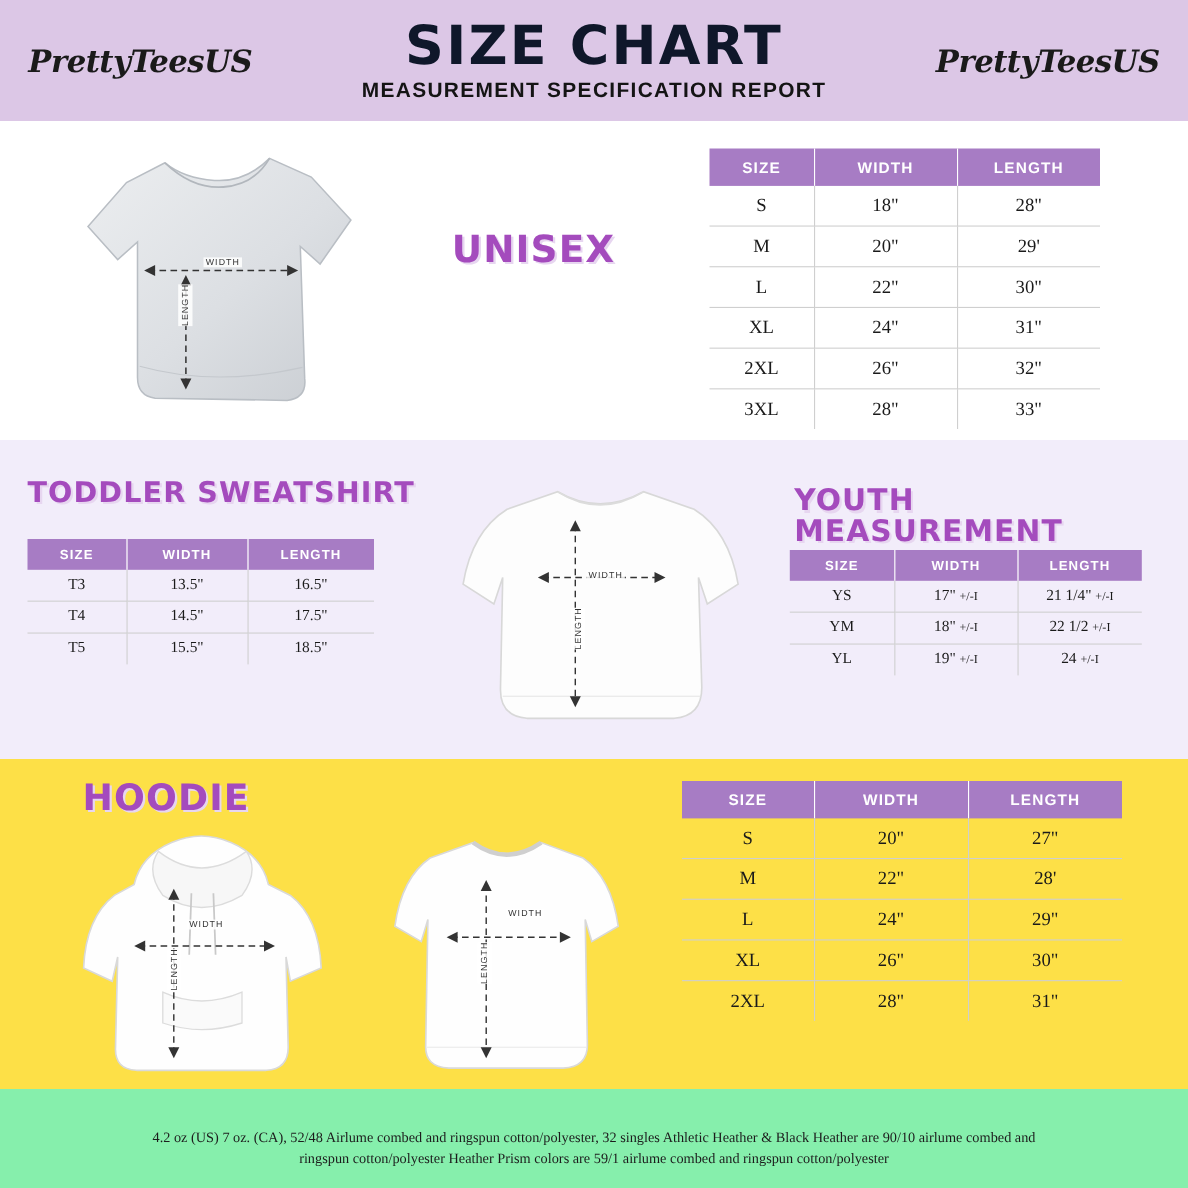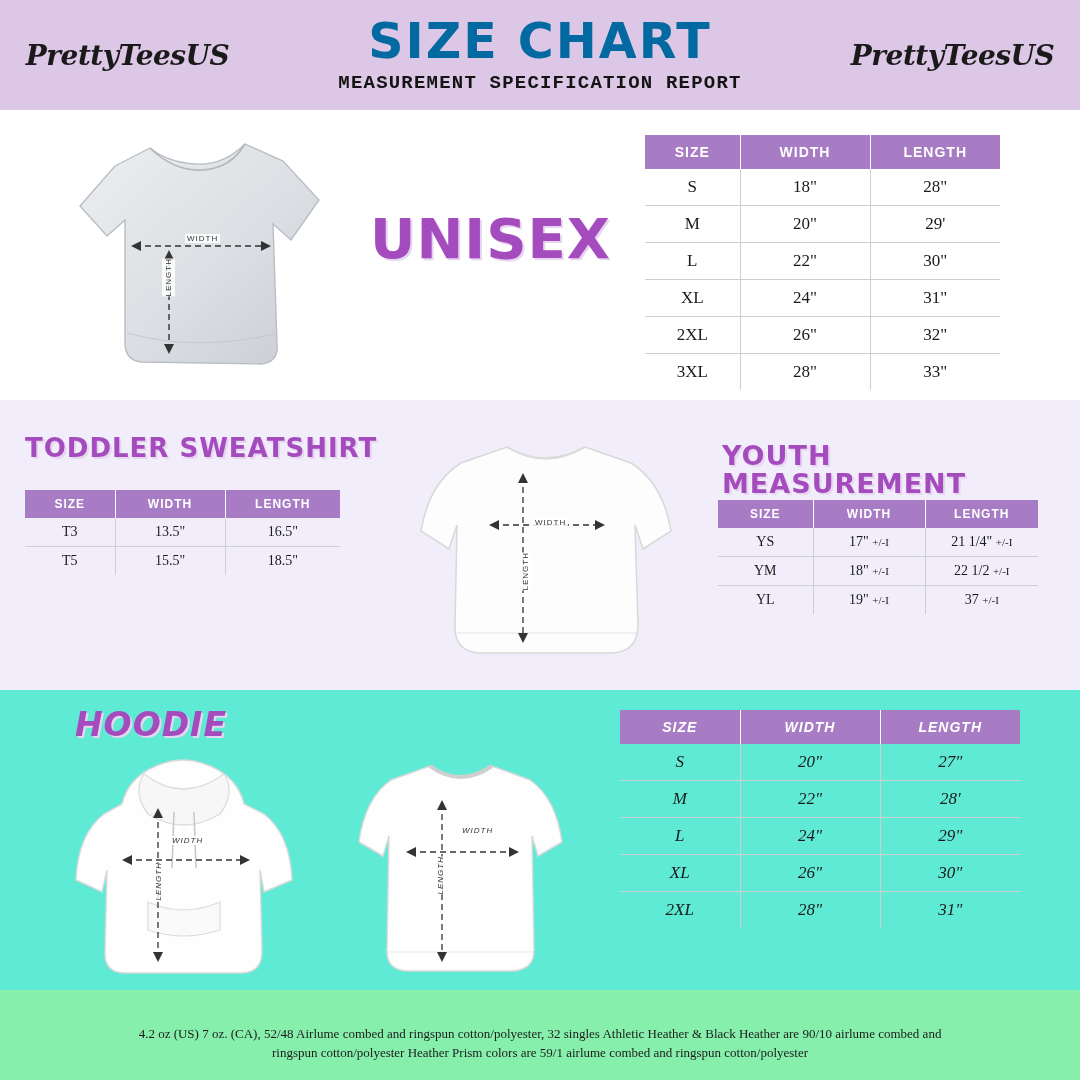--- a/index.html
+++ b/index.html
@@ -34,40 +34,40 @@
   }
   .header-center {
     flex: 1;
     text-align: center;
   }
   .header-title {
     font-family: "DejaVu Sans", sans-serif;
     font-weight: bold;
     font-size: 49px;
     letter-spacing: 2px;
-    color: #0369a1;
+    color: #0f172a;
     line-height: 1.05;
   }
   .header-sub {
-    font-family: Liberation Mono, monospace;
+    font-family: Liberation Sans, sans-serif;
     font-weight: bold;
     font-size: 19px;
     letter-spacing: 1.2px;
     color: #141414;
     margin-top: 4px;
   }
 
   
   .section {
     position: absolute;
     left: 0; width: 1080px;
   }
   .sec1 { top: 110px; height: 290px; background: #ffffff; }
   .sec2 { top: 400px; height: 290px; background: #f2edfa; }
-  .sec3 { top: 690px; height: 300px; background: #5eead4; font-style: italic; }
+  .sec3 { top: 690px; height: 300px; background: #fde047; }
 
   .footer {
     position: absolute; left: 0; top: 990px;
     width: 1080px; height: 108px;
     background: #86efac;
     display: flex; flex-direction: column;
     align-items: center; justify-content: center;
     padding: 0 28px;
   }
   .footer p {
@@ -165,21 +165,21 @@
       <line x1="80" y1="118" x2="212" y2="118" stroke="#333" stroke-width="1.4" stroke-dasharray="6 4"></line>
       <polygon points="76,118 86,113 86,123" fill="#333"></polygon>
       <polygon points="216,118 206,113 206,123" fill="#333"></polygon>
       <line x1="114" y1="126" x2="114" y2="222" stroke="#333" stroke-width="1.4" stroke-dasharray="6 4"></line>
       <polygon points="114,122 109,132 119,132" fill="#333"></polygon>
       <polygon points="114,226 109,216 119,216" fill="#333"></polygon>
     </svg>
     <div class="measure-label" style="position:absolute; left:185px; top:124px;">WIDTH</div>
     <div class="measure-label vert" style="position:absolute; left:162px; top:148px;">LENGTH</div>
 
-    <div class="cat-title" style="position:absolute; left:370px; top:100px; width:230px; text-align:center; font-size:56px;">
+    <div class="cat-title" style="position:absolute; left:370px; top:100px; width:230px; text-align:center; font-size:34px;">
       <span>UNISEX</span><br>
     </div>
 
     <table class="t-main" style="position:absolute; left:645px; top:25px; width:355px;">
       <thead>
         <tr>
           <th style="width:95px">SIZE</th>
           <th style="width:130px">WIDTH</th>
           <th style="width:130px">LENGTH</th>
         </tr>
@@ -229,20 +229,25 @@
           <th style="width:90px">SIZE</th>
           <th style="width:110px">WIDTH</th>
           <th style="width:115px">LENGTH</th>
         </tr>
       </thead>
       <tbody>
         <tr>
           <td>T3</td>
           <td>13.5"</td>
           <td>16.5"</td>
+        </tr>
+        <tr>
+          <td>T4</td>
+          <td>14.5"</td>
+          <td>17.5"</td>
         </tr>
         <tr>
           <td style="border-bottom:none">T5</td>
           <td style="border-bottom:none">15.5"</td>
           <td style="border-bottom:none">18.5"</td>
         </tr>
       </tbody>
     </table>
 
     <svg class="garment" style="left:395px; top:25px;" width="300" height="250" viewBox="0 0 300 250">
@@ -292,21 +297,21 @@
             <span class="tol">+/-I</span>
           </td>
         </tr>
         <tr>
           <td style="border-bottom:none">YL</td>
           <td style="border-bottom:none">
             <span>19"</span>
             <span class="tol">+/-I</span>
           </td>
           <td style="border-bottom:none">
-            <span>37</span>
+            <span>24</span>
             <span class="tol">+/-I</span>
           </td>
         </tr>
       </tbody>
     </table>
   </div>
 
   <div class="section sec3">
 
     <div class="cat-title" style="position:absolute; left:75px; top:18px; font-size:33px;">HOODIE</div>

